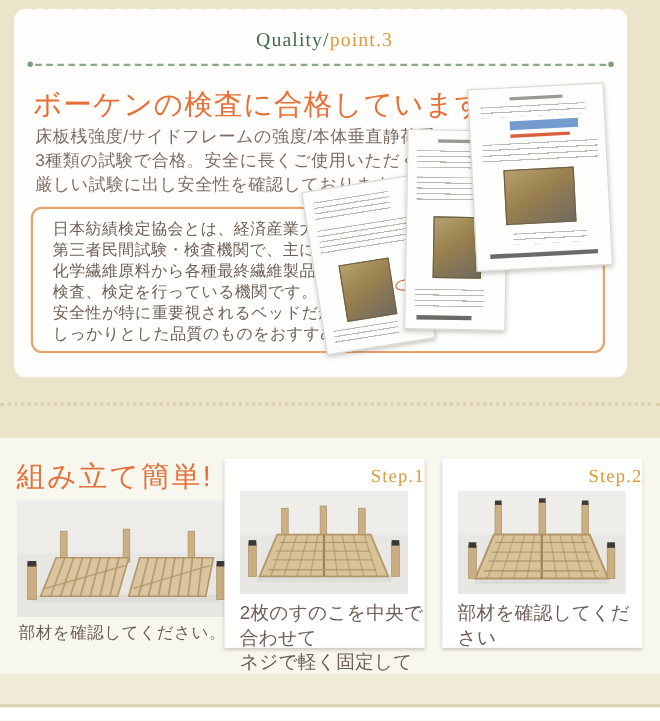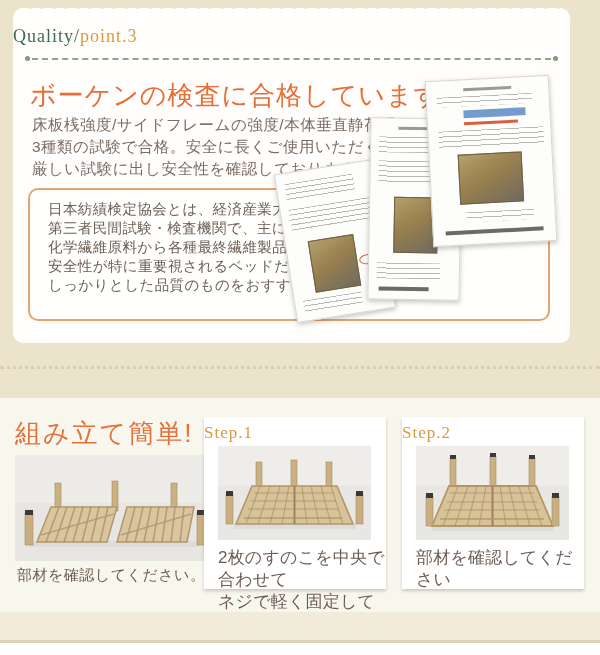--- a/index.html
+++ b/index.html
@@ -9,21 +9,21 @@
 
   
   .top-bg { position:absolute; left:0; top:0; width:600px; height:398px; background:#ece4ca; }
   .card { position:absolute; left:13px; top:8px; width:557px; height:335px; background:#fffefc; border-radius:10px; }
   .scallop { position:absolute; left:0; top:0; width:600px; height:10px;
     background-image:
       linear-gradient(#ece4ca 0 4px, rgba(0,0,0,0) 4px),
       radial-gradient(circle 6px at 6px 3px, #ece4ca 5.5px, rgba(0,0,0,0) 6px);
     background-size:12px 10px; background-repeat:repeat-x; z-index:30; }
 
-  .quality-hdr { position:absolute; left:0; top:18px; width:564px; text-align:left;
+  .quality-hdr { position:absolute; left:0; top:18px; width:564px; text-align:center;
     font-family:"Liberation Serif", serif; font-size:18px; letter-spacing:1px; }
   .quality-hdr .green { color:#3f6b52; }
   .quality-hdr .orange { color:#dc9a3e; }
 
   .dash-row { position:absolute; left:12px; top:47px; width:533px; height:7px; display:flex; align-items:center; }
   .dash-dot { width:5px; height:5px; border-radius:50%; background:#7d9d7d; flex:0 0 auto; }
   .dash-line { flex:1 1 auto; border-top:2px dashed #8aa88a; height:0; margin:0 2px; }
 
   .cert-heading { position:absolute; left:17px; top:70px; color:#e76e35; font-size:26px; letter-spacing:1px; white-space:nowrap; }
   .cert-body { position:absolute; left:19px; top:106px; color:#7b6b62; font-size:15.5px; line-height:22px; letter-spacing:0.5px; }
@@ -54,21 +54,21 @@
   .bottom-line { position:absolute; left:0; top:640px; width:600px; height:3px; background:#dcd3b5; }
 
   .asm-heading { position:absolute; left:15px; top:416px; color:#e4713b; font-size:26px; letter-spacing:2px; white-space:nowrap; }
   .photo-frame { position:absolute; overflow:hidden; }
   .parts-photo { left:15px; top:455px; width:197px; height:106px; }
   .parts-caption { position:absolute; left:17px; top:566px; color:#6d5c54; font-size:15px; letter-spacing:0.5px; }
 
   .step-card { position:absolute; top:417px; width:182px; height:172px; background:#ffffff; box-shadow:0 2px 3px rgba(120,110,90,0.35); }
   .step-card.s1 { left:204px; }
   .step-card.s2 { left:402px; }
-  .step-title { position:absolute; left:0; top:6px; width:100%; text-align:left;
+  .step-title { position:absolute; left:0; top:6px; width:100%; text-align:right;
     font-family:"Liberation Serif", serif; font-size:17px; color:#dc9a3e; letter-spacing:1px; }
   .step-photo { position:absolute; left:14px; top:29px; width:153px; height:94px; }
   .step-caption { position:absolute; left:14px; top:130px; color:#6d5c54; font-size:17px; line-height:22px; letter-spacing:0.2px; }
 
   svg { display:block; }
 </style>
 </head>
 <body>
 
 <div id="page">
@@ -93,20 +93,21 @@
       <div>床板桟強度/サイドフレームの強度/本体垂直静荷重の</div>
       <div>3種類の試験で合格。安全に長くご使用いただく為に、</div>
       <div>厳しい試験に出し安全性を確認しております。</div>
     </div>
 
     <div class="note-box">
       <div class="note-text">
         <div>日本紡績検定協会とは、経済産業大臣許可の</div>
         <div>第三者民間試験・検査機関で、主に天然繊維や</div>
         <div>化学繊維原料から各種最終繊維製品までの試験、</div>
+        <div>検査、検定を行っている機関です。</div>
         <div>安全性が特に重要視されるベッドだからこそ、</div>
         <div>しっかりとした品質のものをおすすめします。</div>
       </div>
     </div>
 
     <div class="paper paperA">
       <div class="p-lines" style="left:8px; top:10px; width:70%; height:18px;"></div>
       <div class="p-lines" style="left:8px; top:36px; width:84%; height:24px;"></div>
       <div class="p-photo" style="left:22px; top:70px; width:46px; height:52px;"></div>
       <div class="p-stamp" style="left:70px; top:92px;"></div>

